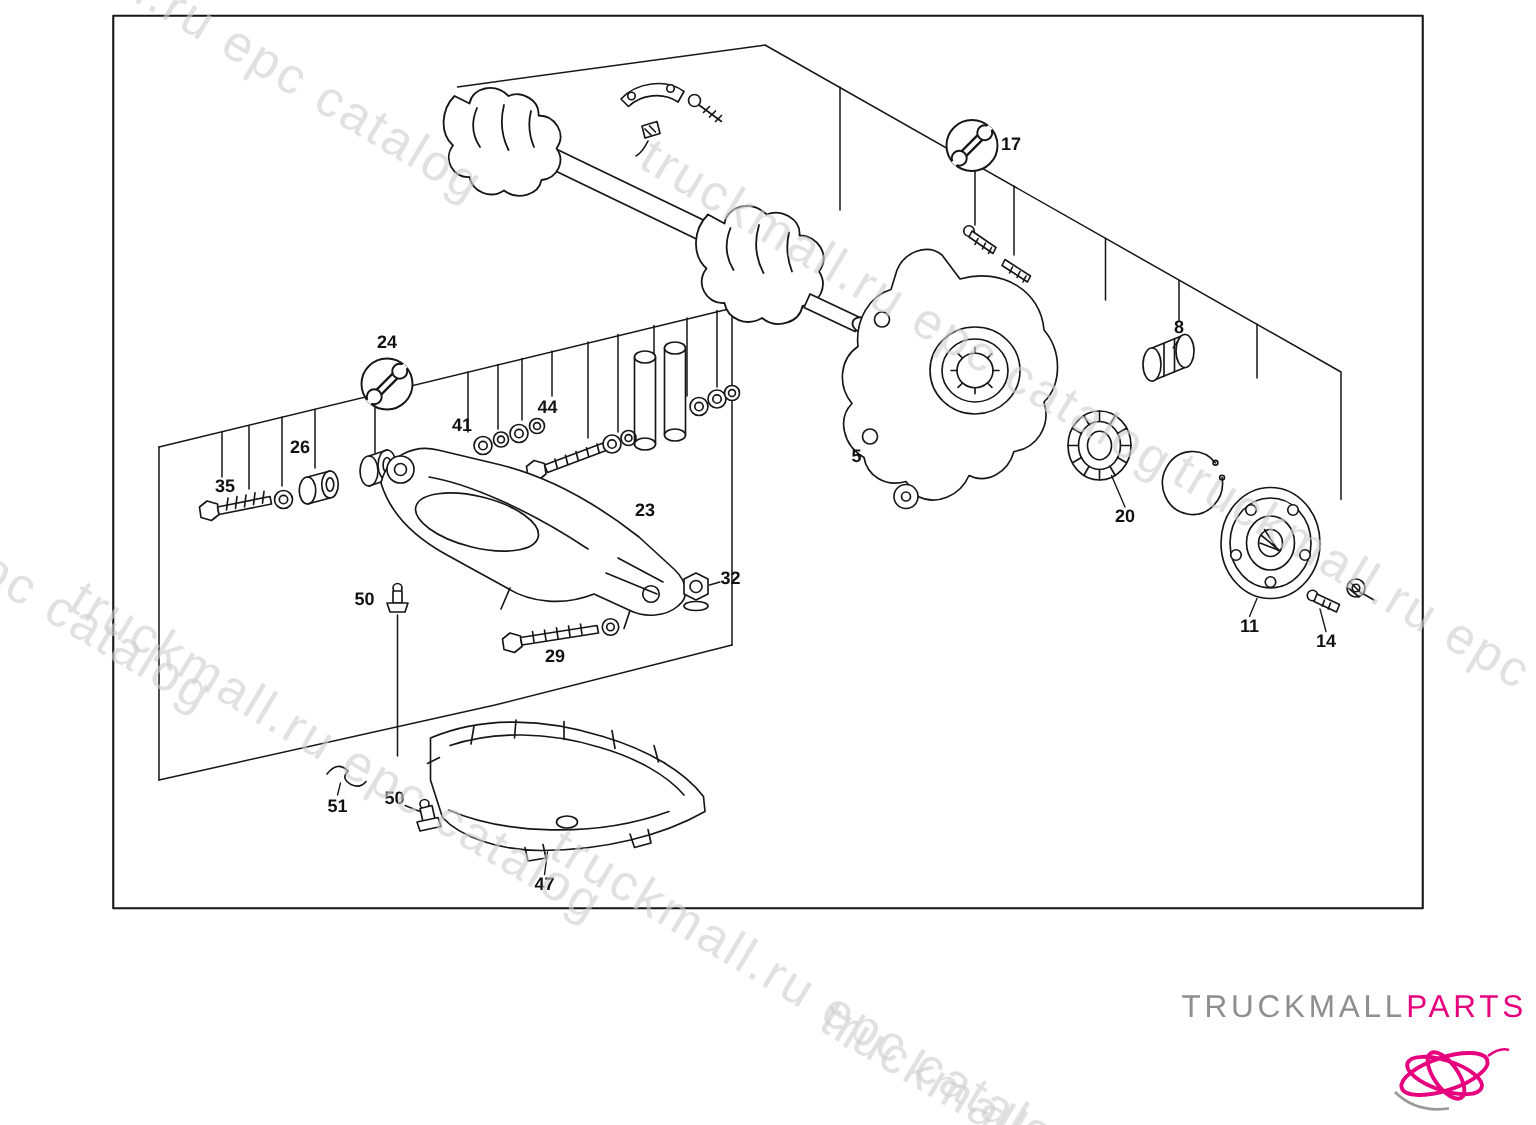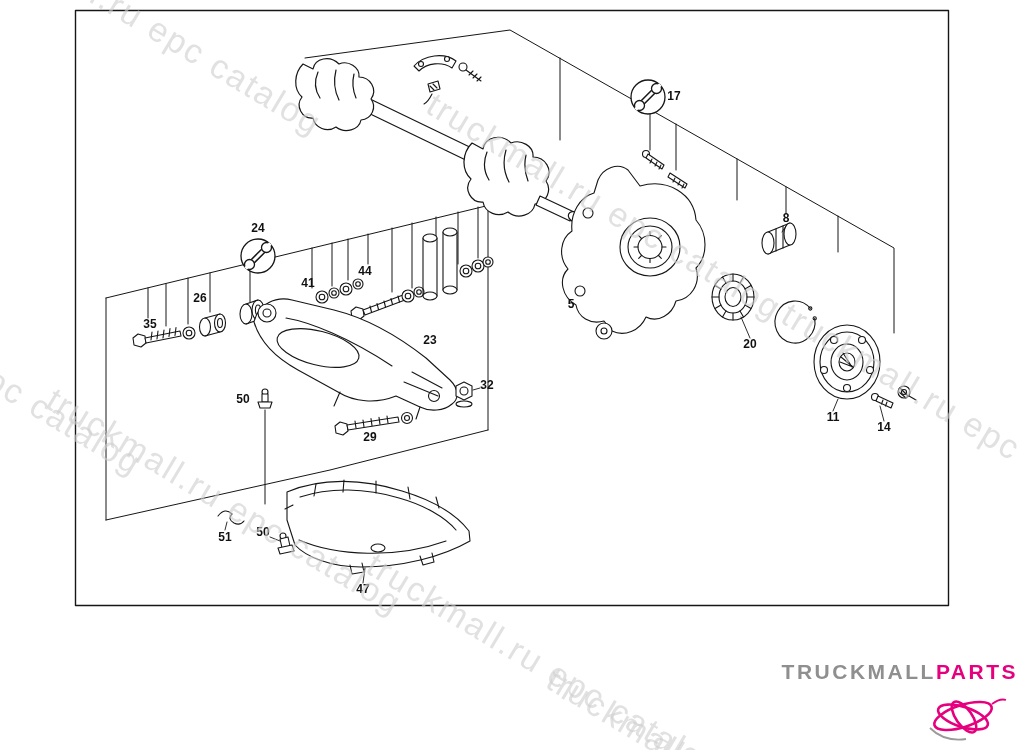--- a/index.html
+++ b/index.html
@@ -12,21 +12,21 @@
   svg.art{position:absolute;left:0;top:0;z-index:1;}
   .wm-layer{position:absolute;inset:0;z-index:2;pointer-events:none;}
   .wm{
     position:absolute;white-space:nowrap;
     font-size:34px;letter-spacing:2px;
     color:var(--watermark,#cfcfcf);opacity:.62;
     transform:rotate(31deg);transform-origin:left top;
   }
   .logo{
     position:absolute;right:6px;top:660px;z-index:3;text-align:right;
-    font-size:21px;font-weight:700;letter-spacing:2.5px;
+    font-size:21px;font-weight:400;letter-spacing:2.5px;
   }
   .lg-p{color:var(--logogray,#8f8f8f);}
   .lg-a{color:var(--accent,#e6007e);}
   .swirl{display:block;margin-left:auto;margin-top:2px;}
   .part-label{font-size:12px;font-weight:bold;fill:#111;}
 </style>
 </head>
 <body>
 
 <div class="stage">

